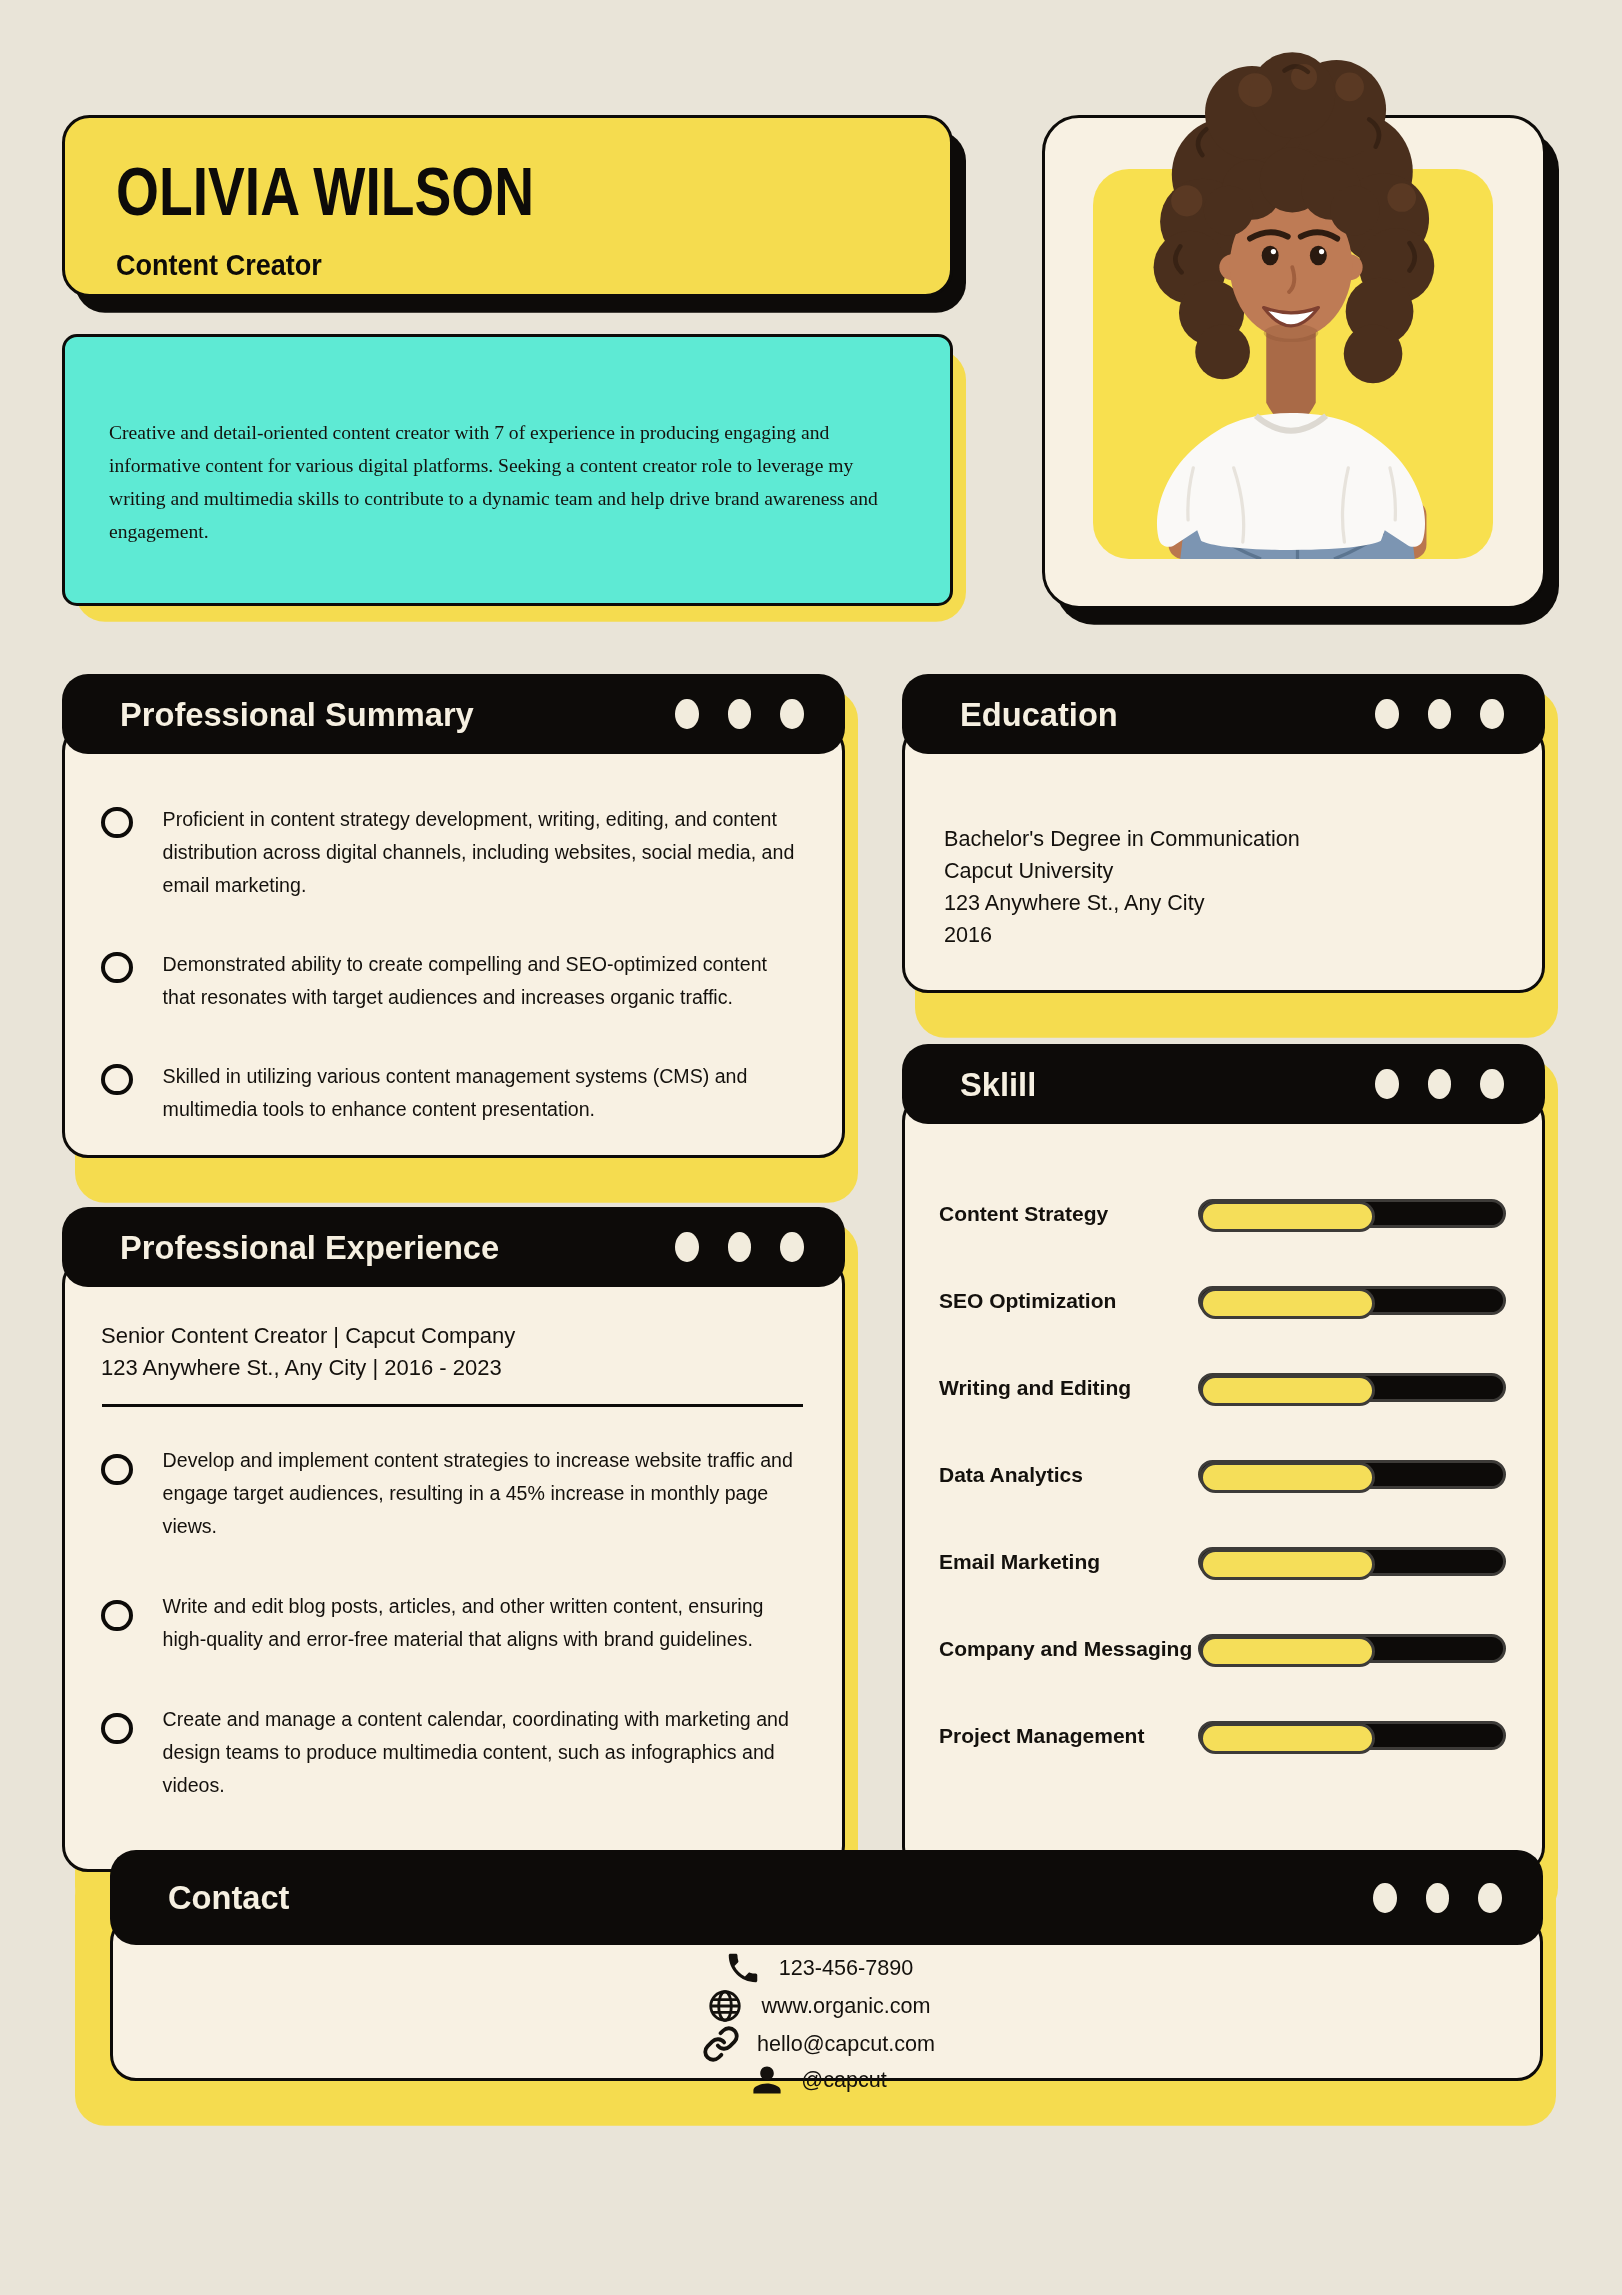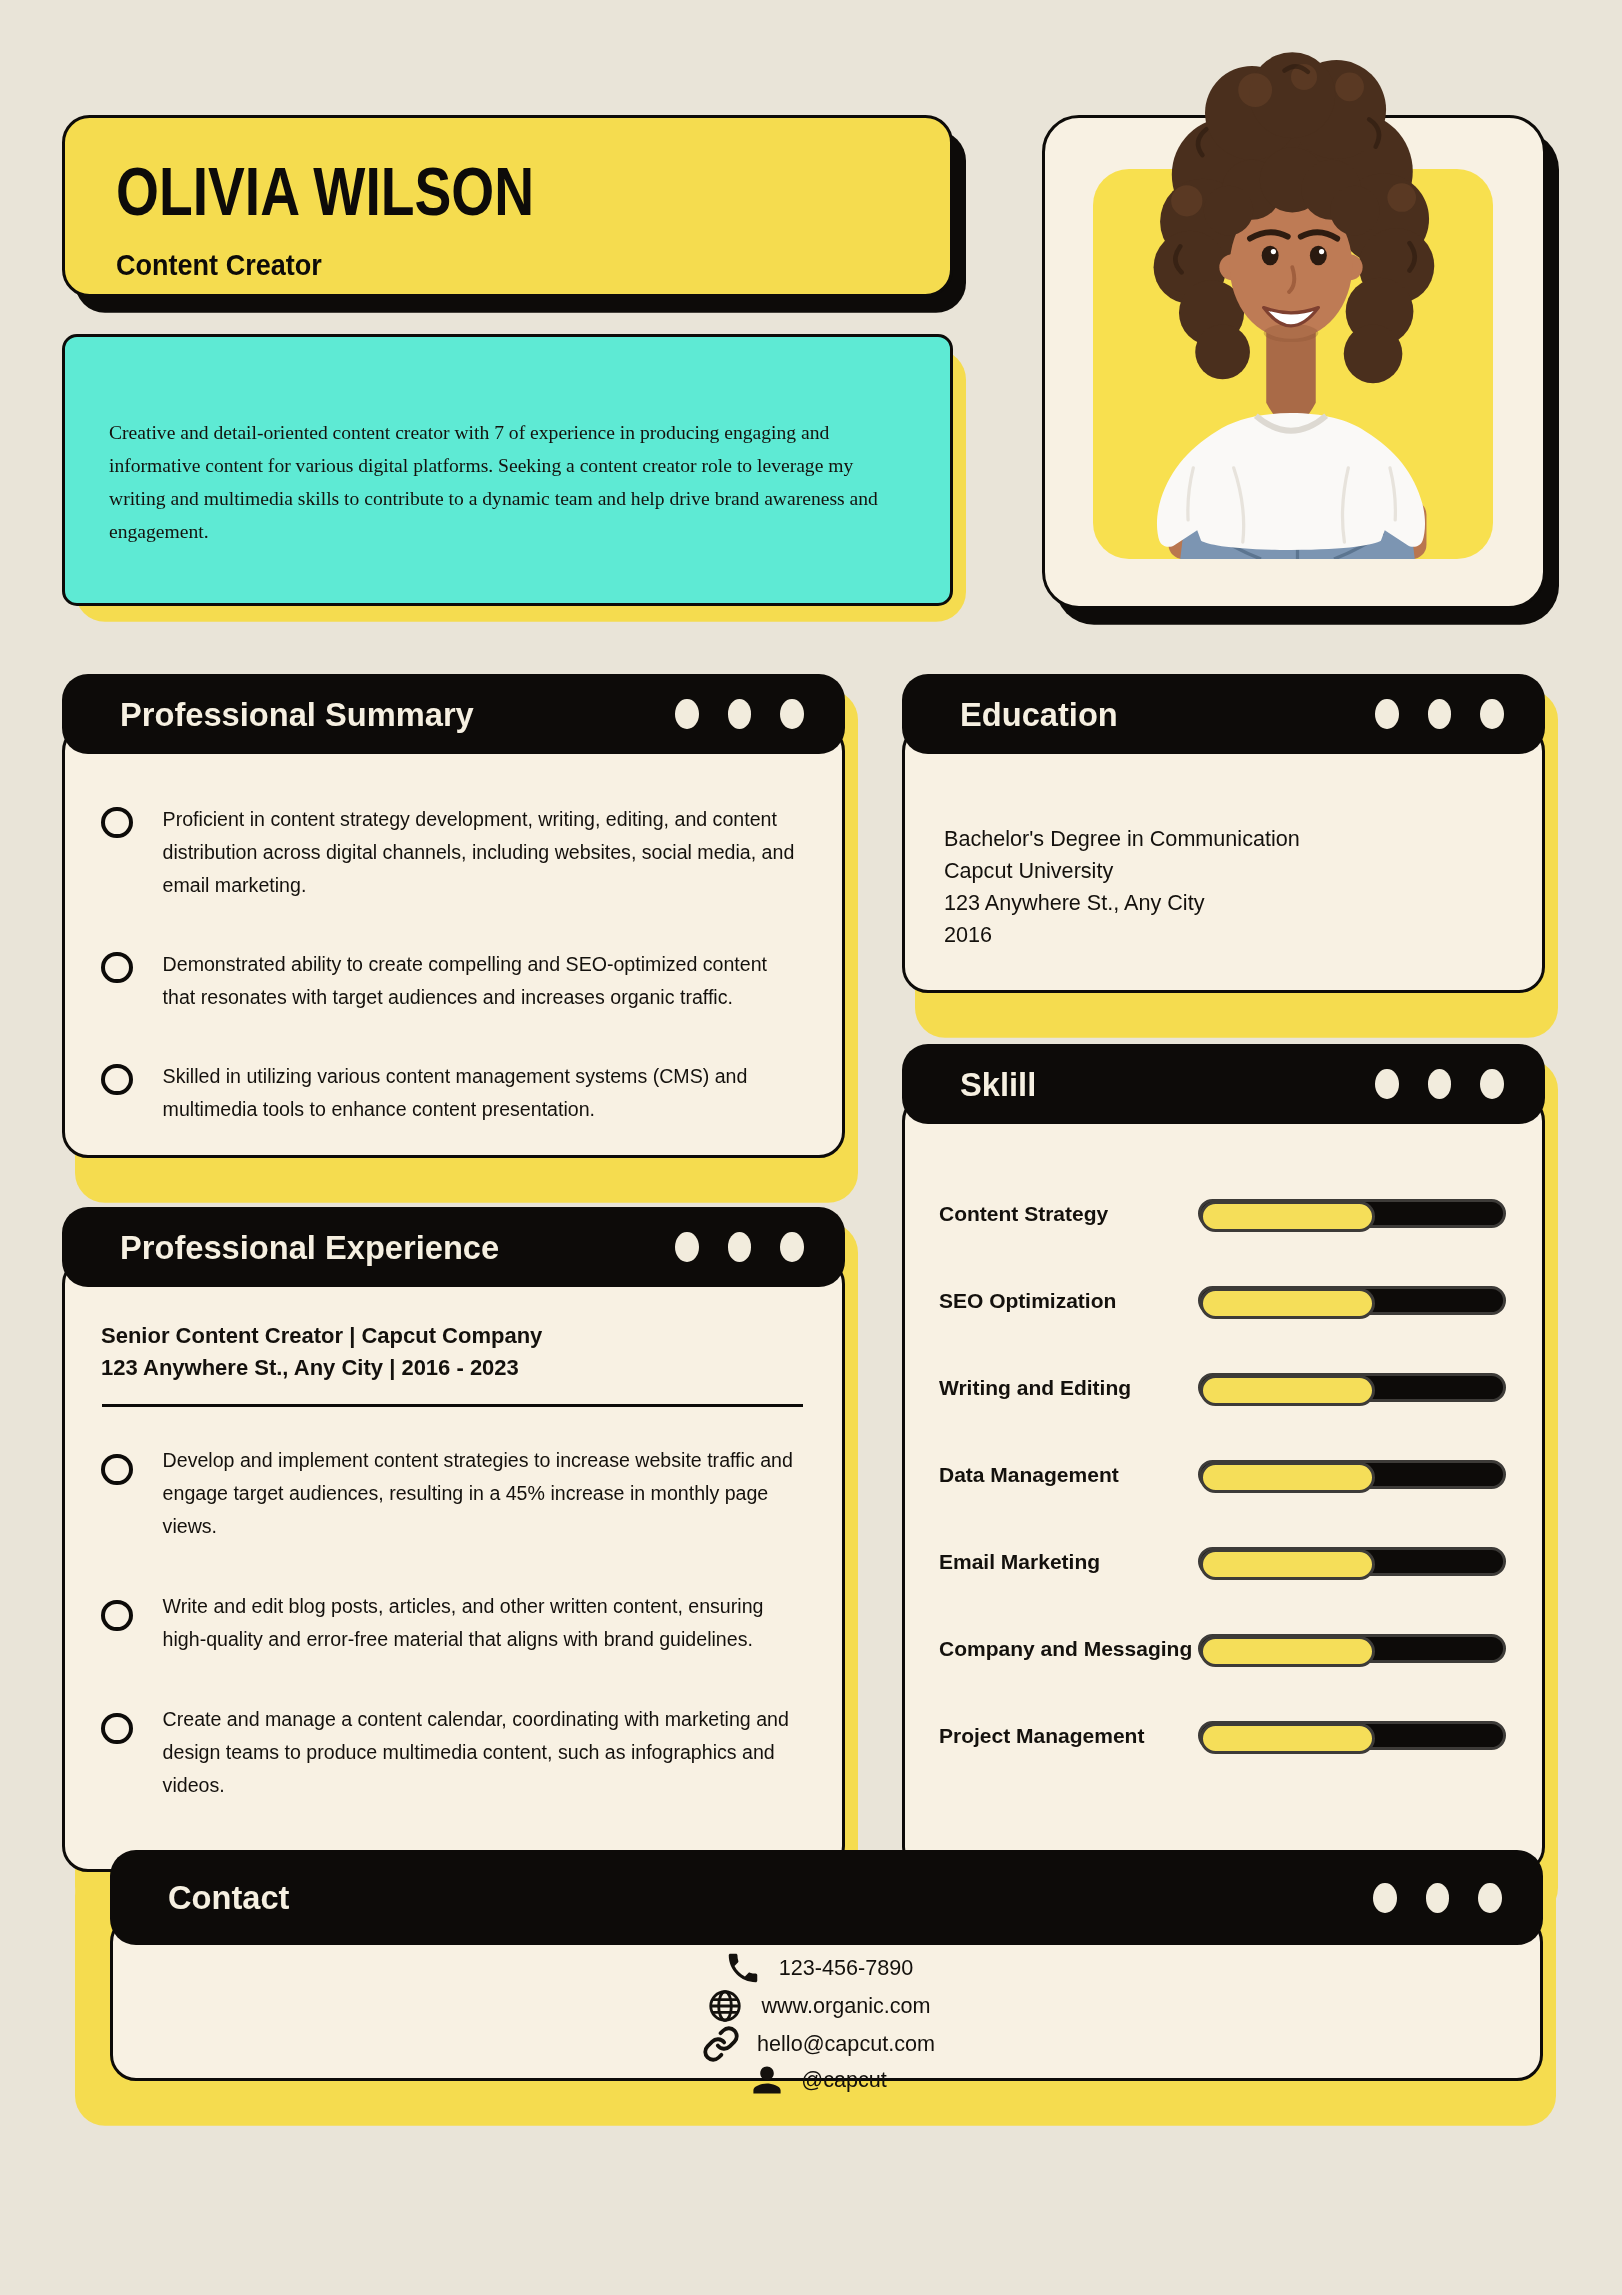--- a/index.html
+++ b/index.html
@@ -58,21 +58,21 @@
   #skills-body{height:778px;padding:101px 36px 0 34px;}
   .skill-row{display:flex;align-items:center;justify-content:space-between;height:29px;}
   .skill-row + .skill-row{margin-top:58px;}
   .skill-label{font-size:21px;font-weight:700;}
   .bar{position:relative;width:308px;height:29px;box-sizing:border-box;
     background:#0D0B09;border:3.3px solid #3D3B38;border-radius:15.7px;}
   .bar-fill{position:absolute;left:-1.3px;top:-1.3px;height:31px;box-sizing:border-box;
     background:#F5DE59;border:3.3px solid #3D3B38;border-radius:15.7px;}
 
   #experience-body{height:614px;padding:59px 36px 0 36px;}
-  .exp-title{font-size:22px;font-weight:700;line-height:32px;}
+  .exp-title{font-size:22px;font-weight:400;line-height:32px;}
   .divider{height:3.9px;background:#0D0B09;margin:19.6px 2.6px 37px 1.3px;}
   #experience-body .bullet + .bullet{margin-top:47px;}
   #experience-body .circle{margin-top:9.2px;}
 
   
   #contact-header{height:95px;}
   #contact-body{height:165px;display:flex;align-items:center;padding:30px 62px 0 46px;
     justify-content:space-between;flex-direction:column;}
   .contact-item{display:flex;align-items:center;gap:17px;}
   .contact-item svg{display:block;}
@@ -261,21 +261,21 @@
           <span class="bar-fill" style="width: 58%;"></span>
         </span>
     </div>
     <div class="skill-row">
       <span class="skill-label">Writing and Editing</span>
       <span class="bar">
           <span class="bar-fill" style="width: 58%;"></span>
         </span>
     </div>
     <div class="skill-row">
-      <span class="skill-label">Data Management</span>
+      <span class="skill-label">Data Analytics</span>
       <span class="bar">
           <span class="bar-fill" style="width: 58%;"></span>
         </span>
     </div>
     <div class="skill-row">
       <span class="skill-label">Email Marketing</span>
       <span class="bar">
           <span class="bar-fill" style="width: 58%;"></span>
         </span>
     </div>

